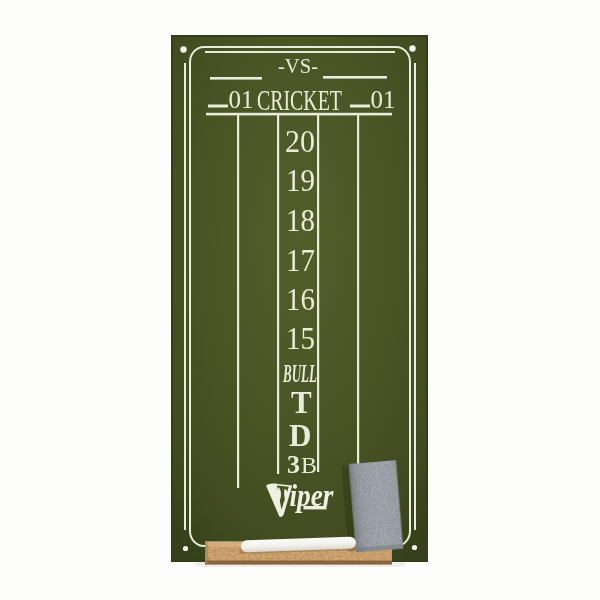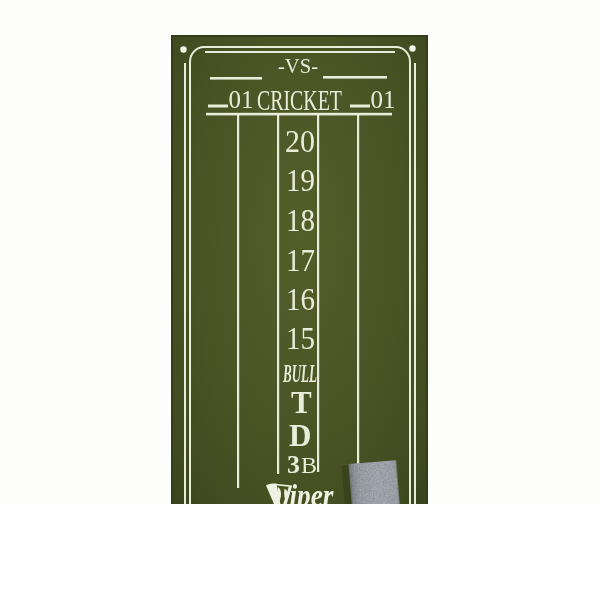--- a/index.html
+++ b/index.html
@@ -1,16 +1,16 @@
 <!DOCTYPE html>
 <html><head>
 <meta charset="utf-8">
 <style>
   html,body{margin:0;padding:0;background:#ffffff;}
-  #stage{position:relative;width:600px;height:504px;background:#a3a3a3;font-family:"Liberation Serif",serif;text-decoration:underline;}
+  #stage{position:relative;width:600px;height:600px;background:#a3a3a3;font-family:"Liberation Serif",serif;text-decoration:underline;}
 </style>
 </head>
 <body>
 <div id="stage">
 <svg width="600" height="600" viewBox="0 0 600 600" xmlns="http://www.w3.org/2000/svg">
   <defs>
     <radialGradient id="boardg" cx="50%" cy="38%" r="75%">
       <stop offset="0%" stop-color="#545e2a"></stop>
       <stop offset="50%" stop-color="#4b5425"></stop>
       <stop offset="85%" stop-color="#404a1f"></stop>

